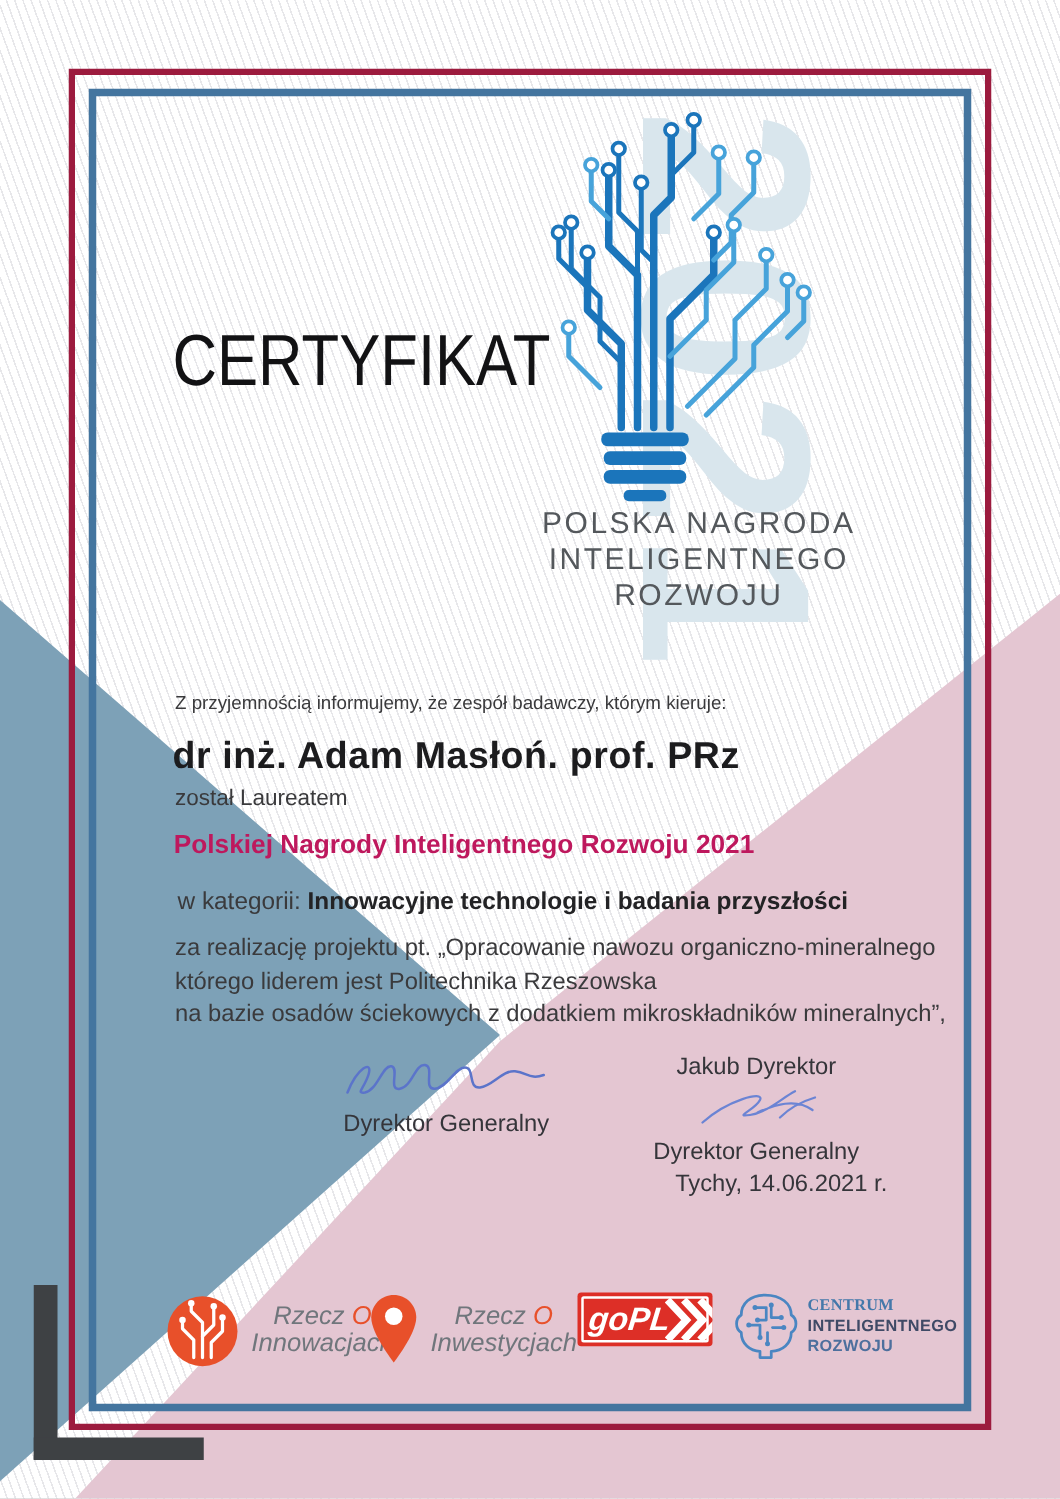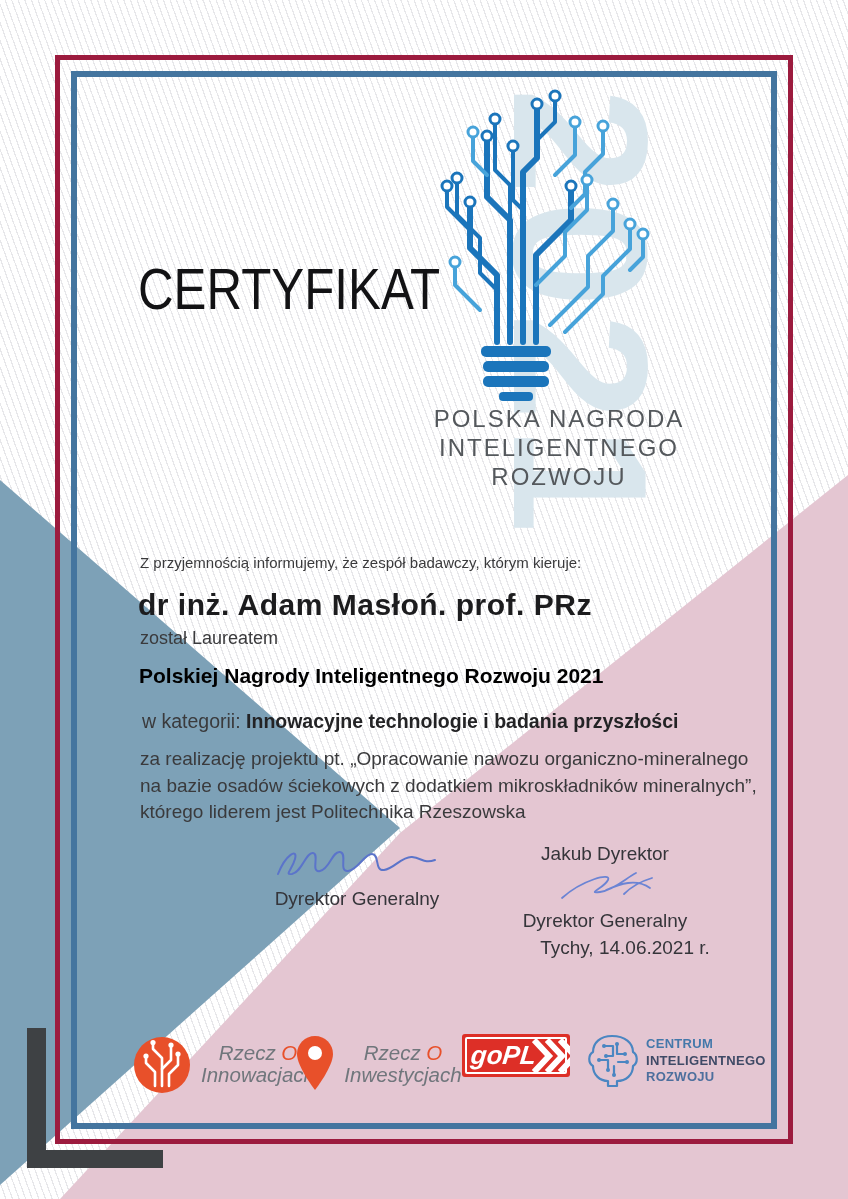--- a/index.html
+++ b/index.html
@@ -29,21 +29,21 @@
   .watermark{left:676px;top:88px;font-size:192px;font-weight:700;color:#d9e6ed;
     transform:rotate(90deg);transform-origin:0 0;line-height:1;letter-spacing:6px;white-space:nowrap;}
   .bulb{left:425px;top:80px;}
   .award-name{left:429px;top:404px;width:260px;text-align:center;
     font-size:24px;line-height:29px;letter-spacing:2px;color:#54585c;}
 
   
   .intro{left:140px;top:554px;font-size:15px;color:#3a3a3c;}
   .name{left:138px;top:588px;font-size:30px;font-weight:700;color:#1c1c1e;letter-spacing:.5px;}
   .laureate{left:140px;top:628px;font-size:18px;color:#3a3a3c;}
-  .award-line{left:139px;top:664px;font-size:21px;font-weight:700;color:#000000;}
+  .award-line{left:139px;top:664px;font-size:21px;font-weight:700;color:#be185d;}
   .category{left:142px;top:710px;font-size:19.5px;color:#3a3a3c;}
   .category b{color:#232325;}
   .project{left:140px;top:746px;font-size:19px;line-height:26.5px;color:#3a3a3c;}
 
   
   .sig-block{width:200px;text-align:center;color:#35353a;}
   .sig-left{left:257px;top:843px;}
   .sig-right{left:505px;top:843px;}
   .sig-name{font-size:19px;}
   .sig-script{height:40px;margin:1px 0 0 0;}
@@ -58,21 +58,21 @@
   .icon-circuit{left:133px;top:1036px;}
   .icon-pin{left:296px;top:1035px;}
   .gopl{left:462px;top:1034px;width:108px;height:43px;background:#dd2f27;border-radius:3px;overflow:hidden;}
   .gopl-keyline{position:absolute;inset:3px;border:2px solid #fff;border-radius:2px;}
   .gopl-label{position:absolute;left:9px;top:6px;font-size:26px;font-weight:700;font-style:italic;
     color:#fff;letter-spacing:0px;transform:skewX(-6deg);}
   .gopl-chevrons{position:absolute;right:-6px;top:4px;}
   .icon-brain{left:584px;top:1032px;}
   .cir-text{left:646px;top:1036px;width:130px;font-weight:700;letter-spacing:.3px;
     font-size:13px;line-height:16.5px;}
-  .cir-l1{color:#4478aa;}
+  .cir-l1{color:#4478aa;font-family:Liberation Serif, serif;}
   .cir-l2{color:#3f4a66;}
   .cir-l3{color:#4d6f9d;}
 </style>
 </head>
 <body>
 
 <div id="stage">
 
   <div class="abs bg-stripes"></div>
   <div class="abs tri-blue"></div>
@@ -156,22 +156,22 @@
   <div class="abs intro">Z przyjemnością informujemy, że zespół badawczy, którym kieruje:</div>
   <div class="abs name">dr inż. Adam Masłoń. prof. PRz</div>
   <div class="abs laureate">został Laureatem</div>
   <div class="abs award-line">Polskiej Nagrody Inteligentnego Rozwoju 2021</div>
   <div class="abs category">
     <span>w kategorii:</span>
     <b>Innowacyjne technologie i badania przyszłości</b>
   </div>
   <div class="abs project">
     <div>za realizację projektu pt. „Opracowanie nawozu organiczno-mineralnego</div>
+    <div>którego liderem jest Politechnika Rzeszowska</div>
     <div>na bazie osadów ściekowych z dodatkiem mikroskładników mineralnych”,</div>
-    <div>którego liderem jest Politechnika Rzeszowska</div>
   </div>
 
   <div class="abs sig-block sig-left">
     <svg class="sig-script" width="170" height="40" viewBox="0 0 170 40">
       <path d="M6,30 C14,10 26,4 23,15 C20,26 12,31 20,30 C30,28 34,8 41,9 C48,10 38,29 48,27
                C58,25 60,7 68,8 C76,9 66,28 76,27 C86,26 92,10 100,10 C108,10 102,27 112,26
                C122,25 130,12 140,13 C150,14 152,20 163,16" fill="none" stroke="#5b74ca" stroke-width="2" stroke-linecap="round"></path>
     </svg>
     <div class="sig-role">Dyrektor Generalny</div>
   </div>

